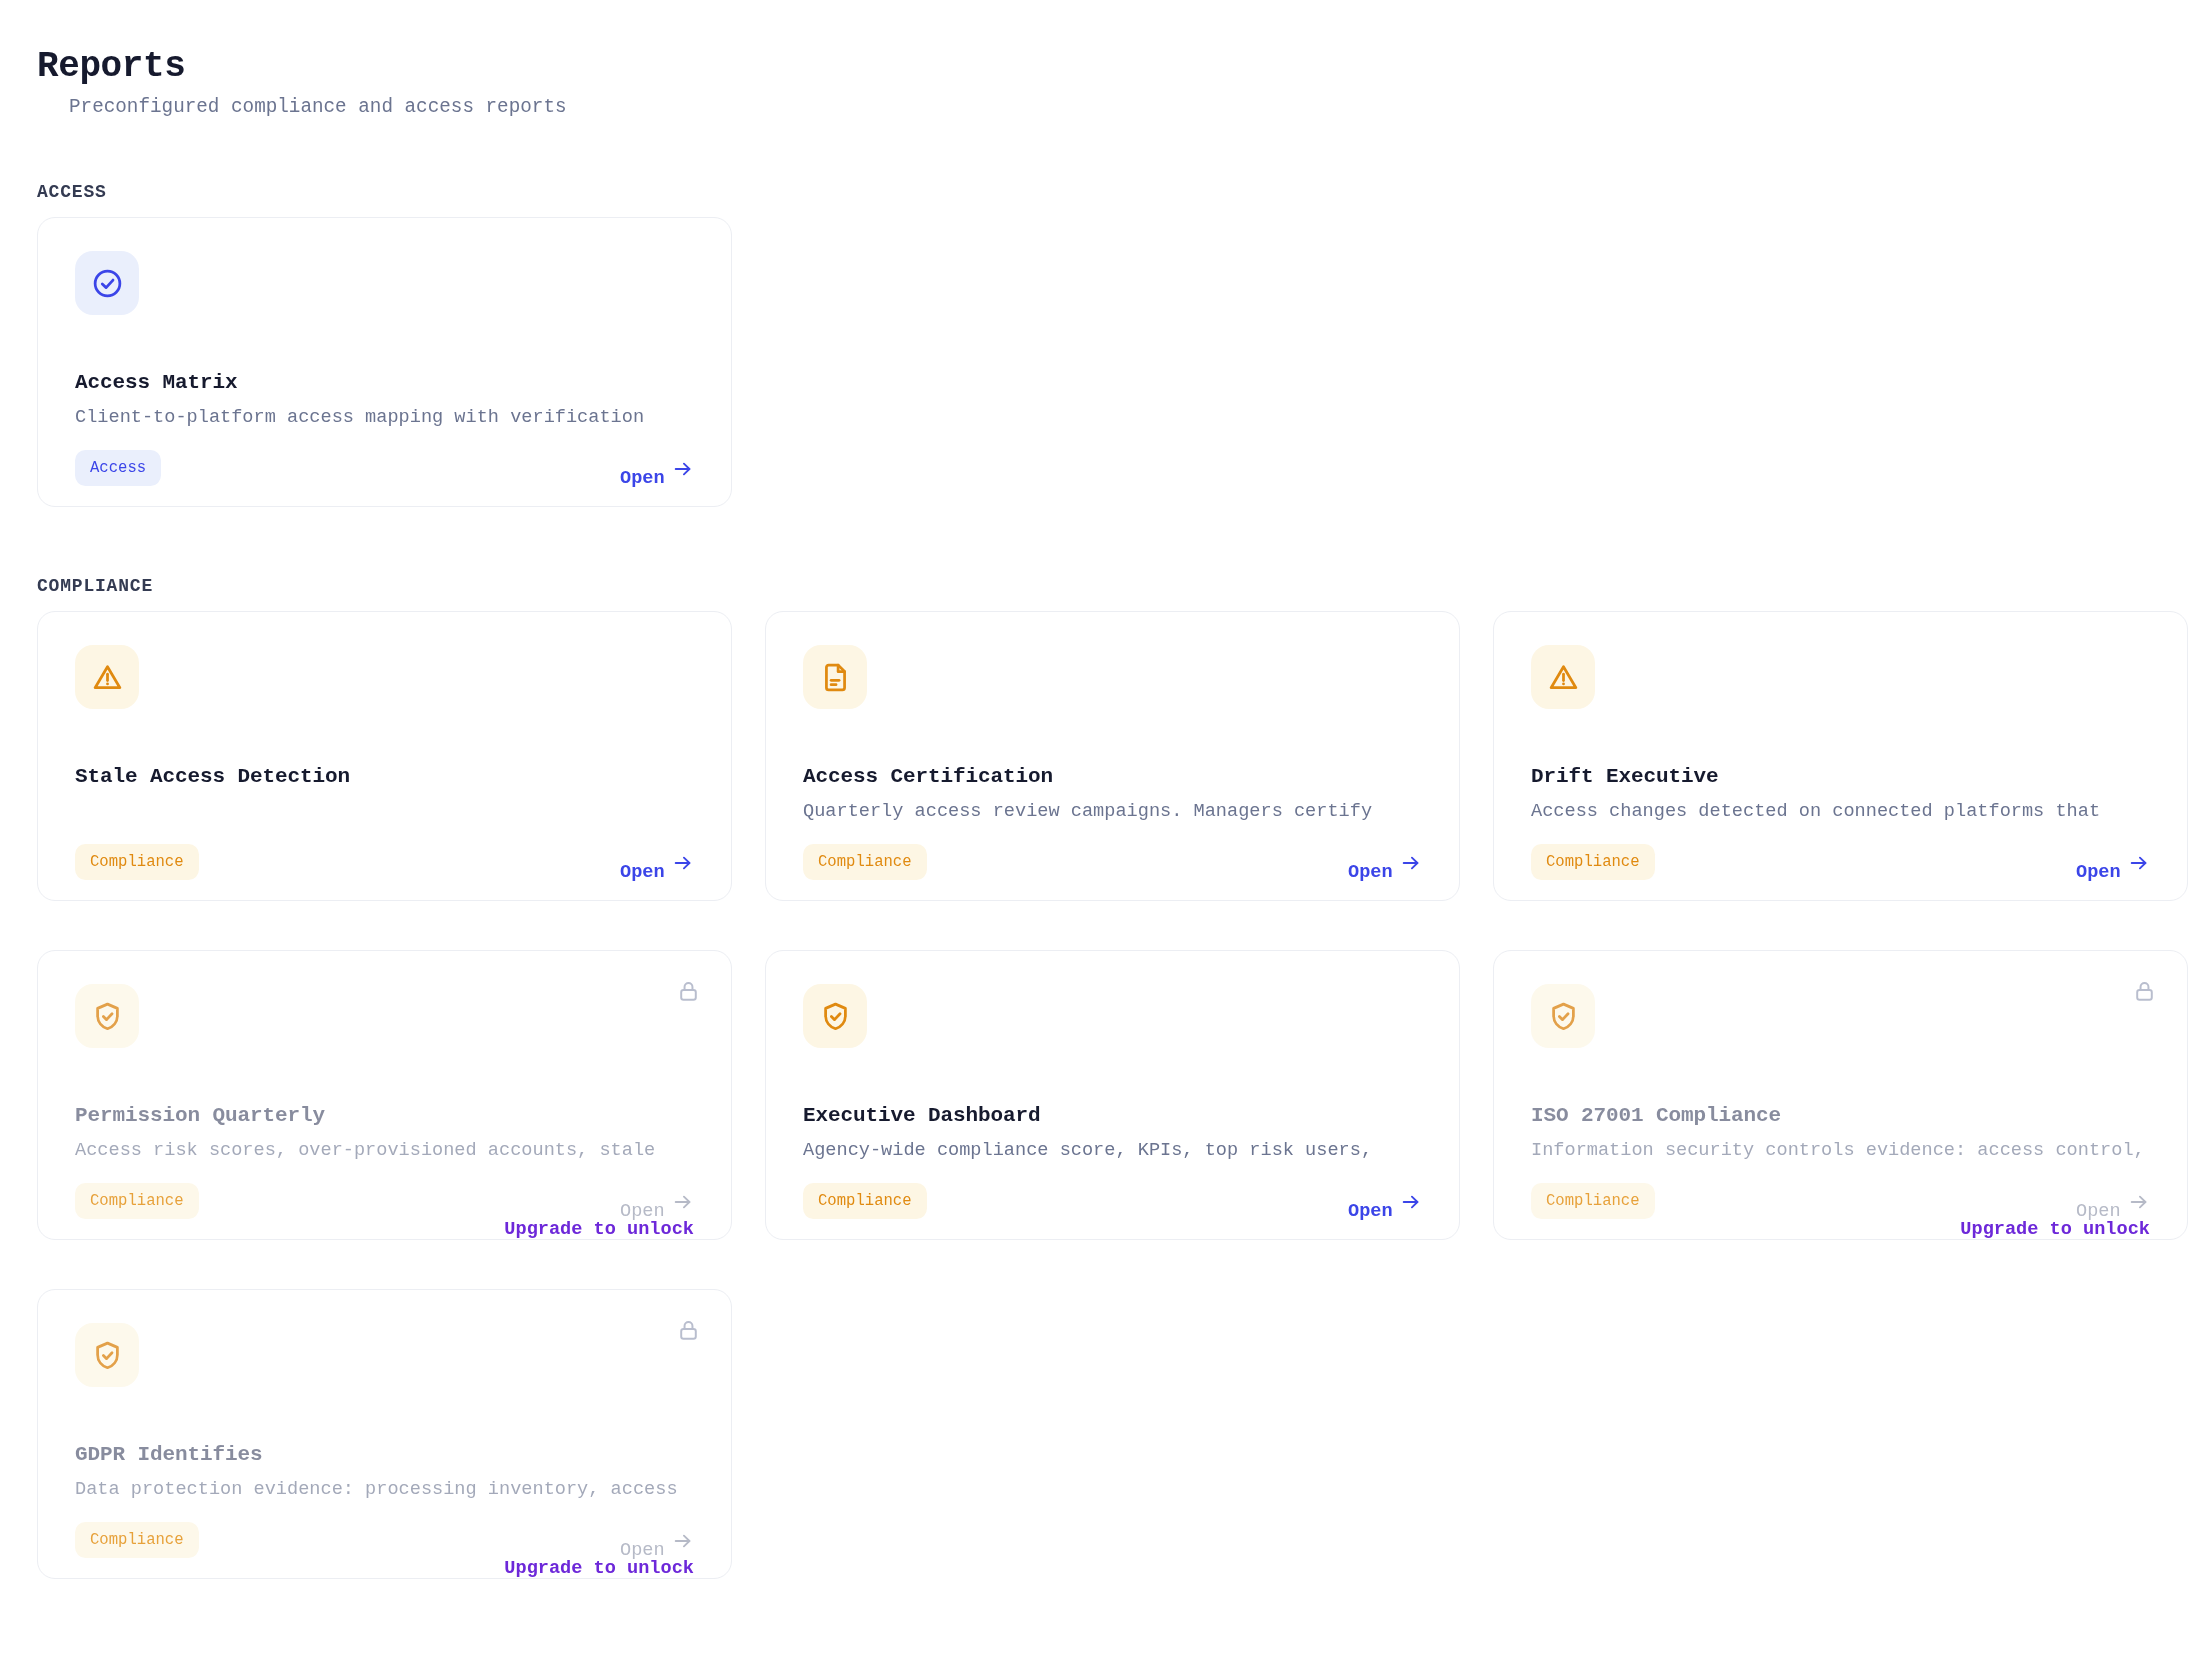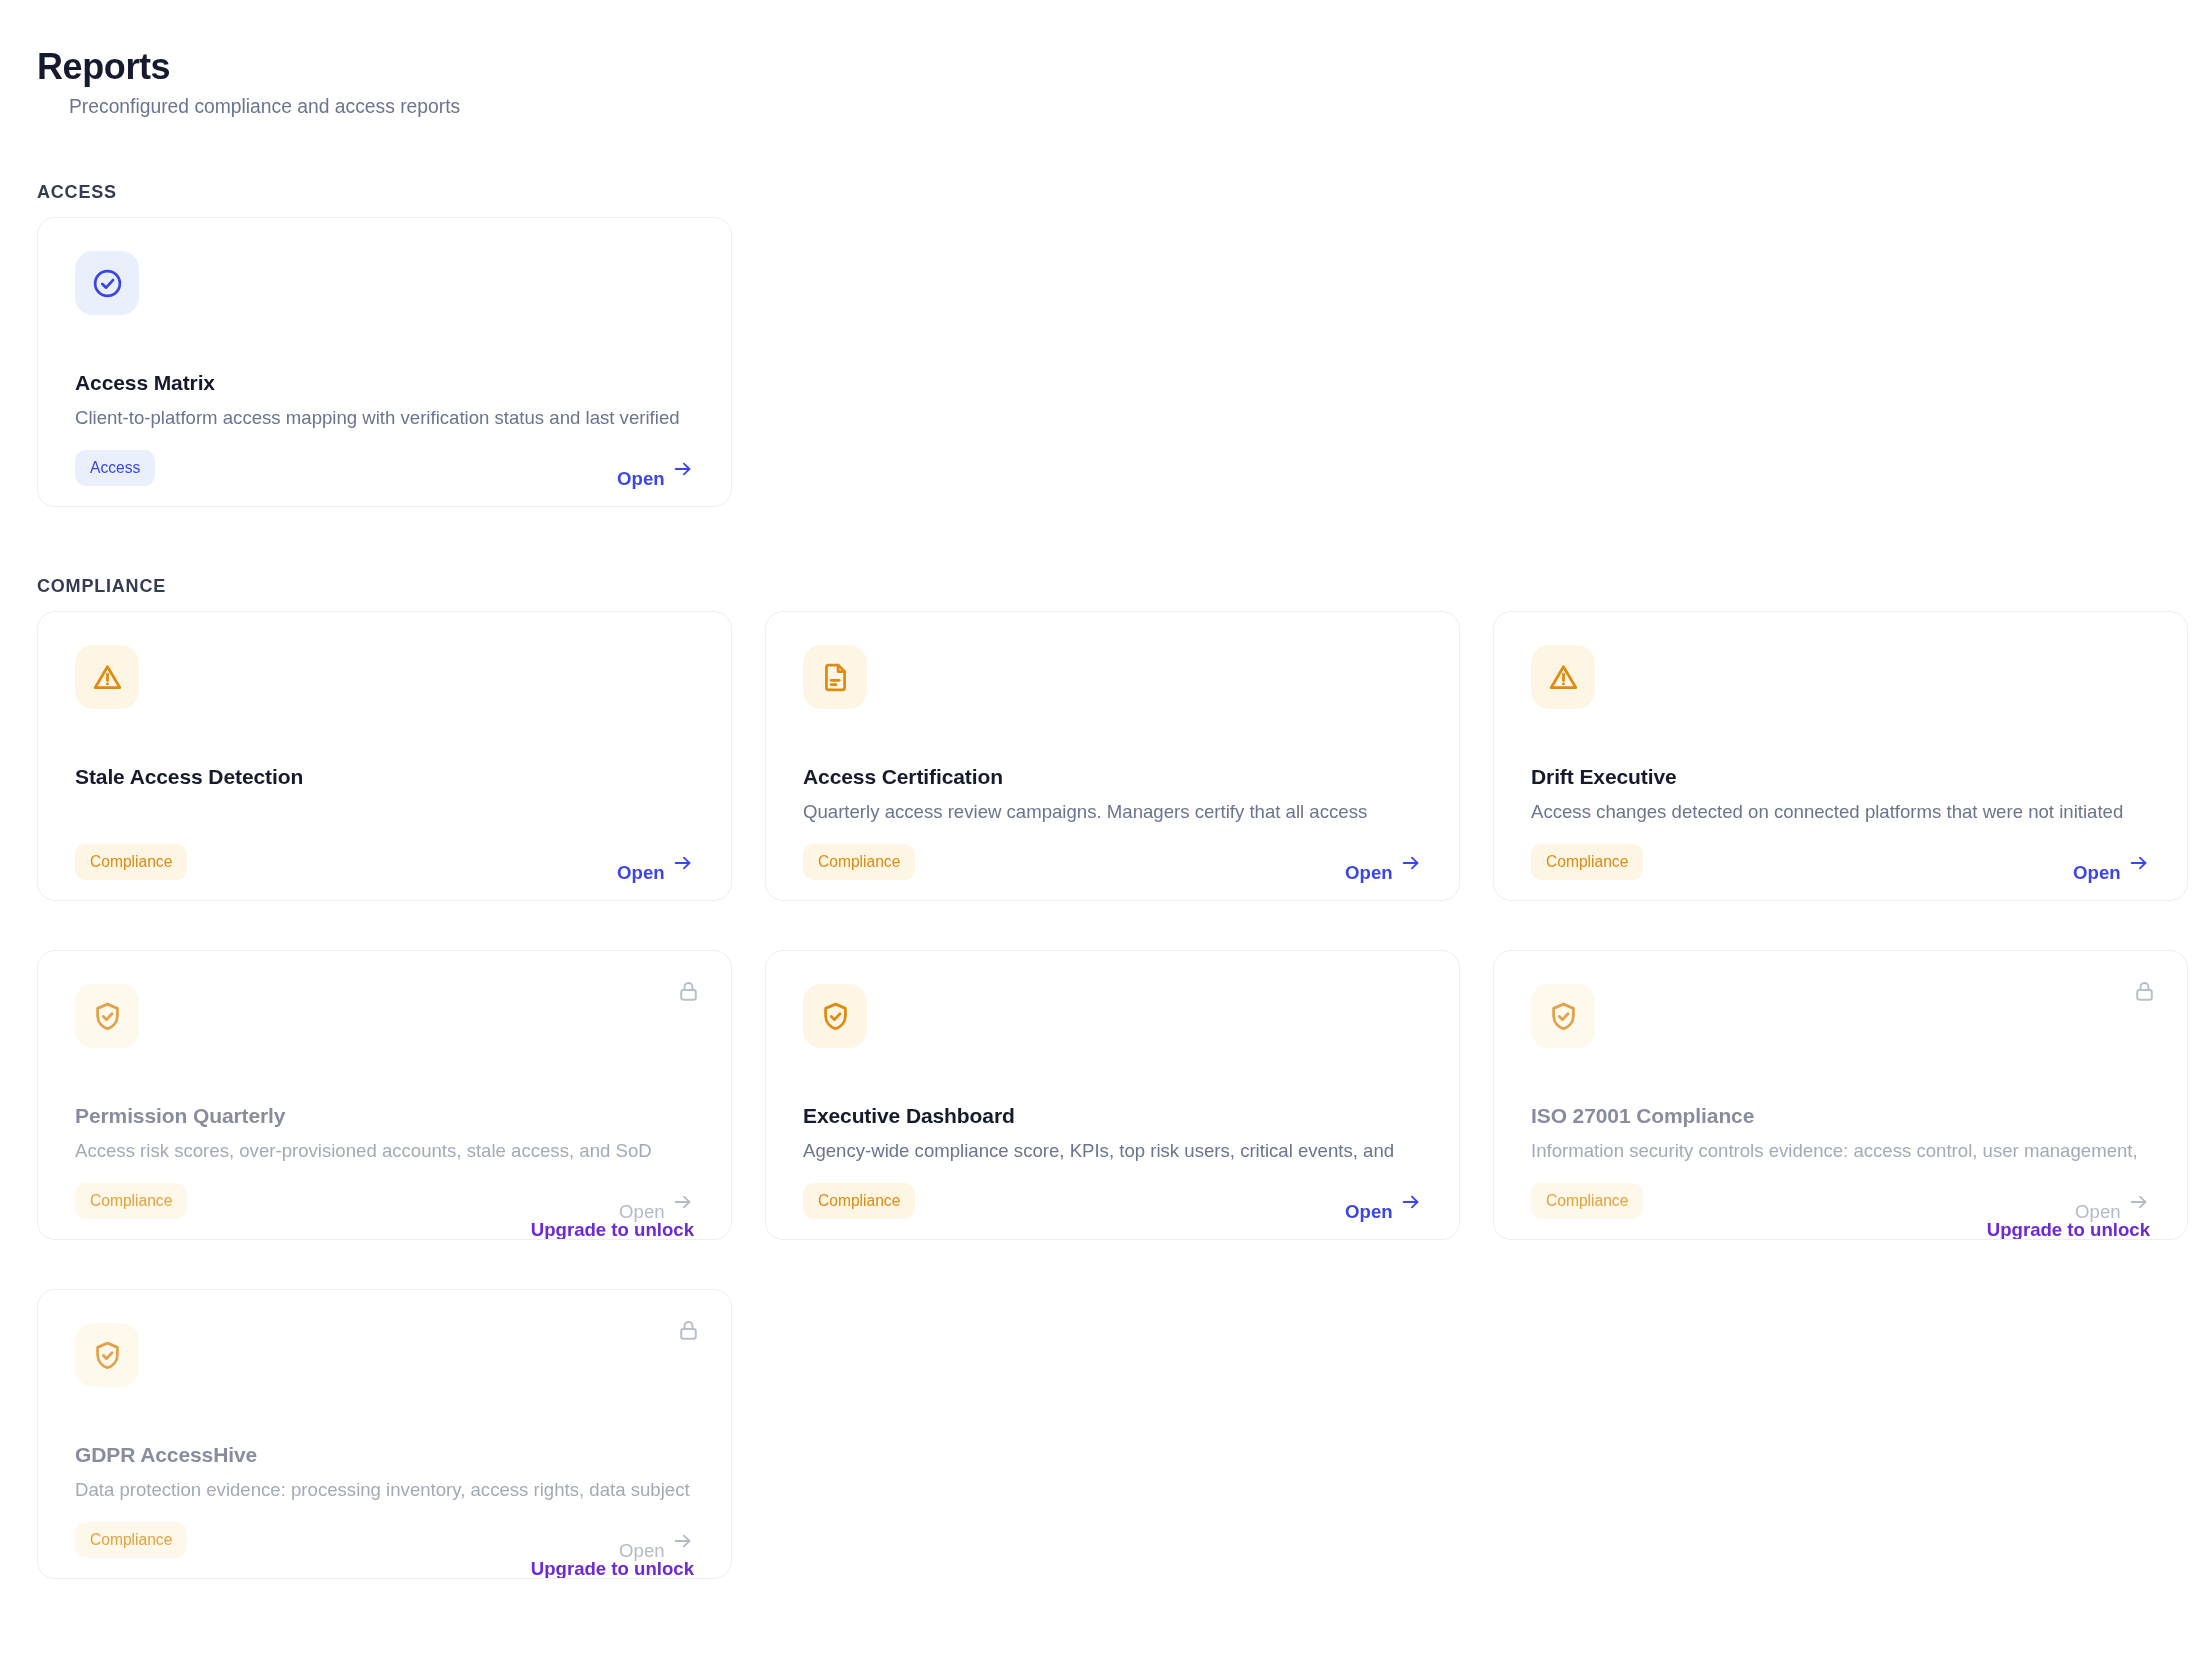--- a/index.html
+++ b/index.html
@@ -11,20 +11,21 @@
     font-family: "Liberation Sans", sans-serif;
     -webkit-font-smoothing: antialiased;
   }
 
   .page {
     width: 2205px;
     height: 1661px;
     position: relative;
     padding: 12px;
     background: #ffffff;
+    font-family: Liberation Mono, monospace;
   }
 
   
   .page-header {
     position: absolute;
     left: 37px;
     top: 46px;
   }
   .page-title {
     font-size: 36px;
@@ -413,21 +414,21 @@
        <path d="M8.2 10.6V7.6a3.8 3.8 0 0 1 7.6 0v3"></path>
           </svg>
         </span>
     <div class="card-inner">
       <div class="icon-tile amber">
             <svg width="33" height="33" viewBox="0 0 24 24" fill="none" stroke="#e08a10" stroke-width="2" stroke-linecap="round" stroke-linejoin="round">
        <path d="M12 3 4.8 6.1v5.3c0 4.5 3 8.1 7.2 9.5 4.2-1.4 7.2-5 7.2-9.5V6.1Z"></path>
        <polyline points="9,12 11.3,14.3 15.3,10"></polyline>
             </svg>
           </div>
-      <div class="card-title">GDPR AccessHive</div>
+      <div class="card-title">GDPR Identifies</div>
       <div class="card-desc">Data protection evidence: processing inventory, access rights, data subject access logs, breach detection, and retention compliance mapped to GDPR.</div>
       <div class="card-footer">
         <span class="badge amber">Compliance</span>
 
     <span class="open-link">
       <span class="open-label">Open</span>
       <span class="open-arrow">
                 <svg width="22" height="22" viewBox="0 0 24 24" fill="none" stroke="#b6bac7" stroke-width="2" stroke-linecap="round" stroke-linejoin="round">
        <line x1="4" y1="12" x2="19" y2="12"></line>
                   <polyline points="13,6.2 19,12 13,17.8"></polyline>

